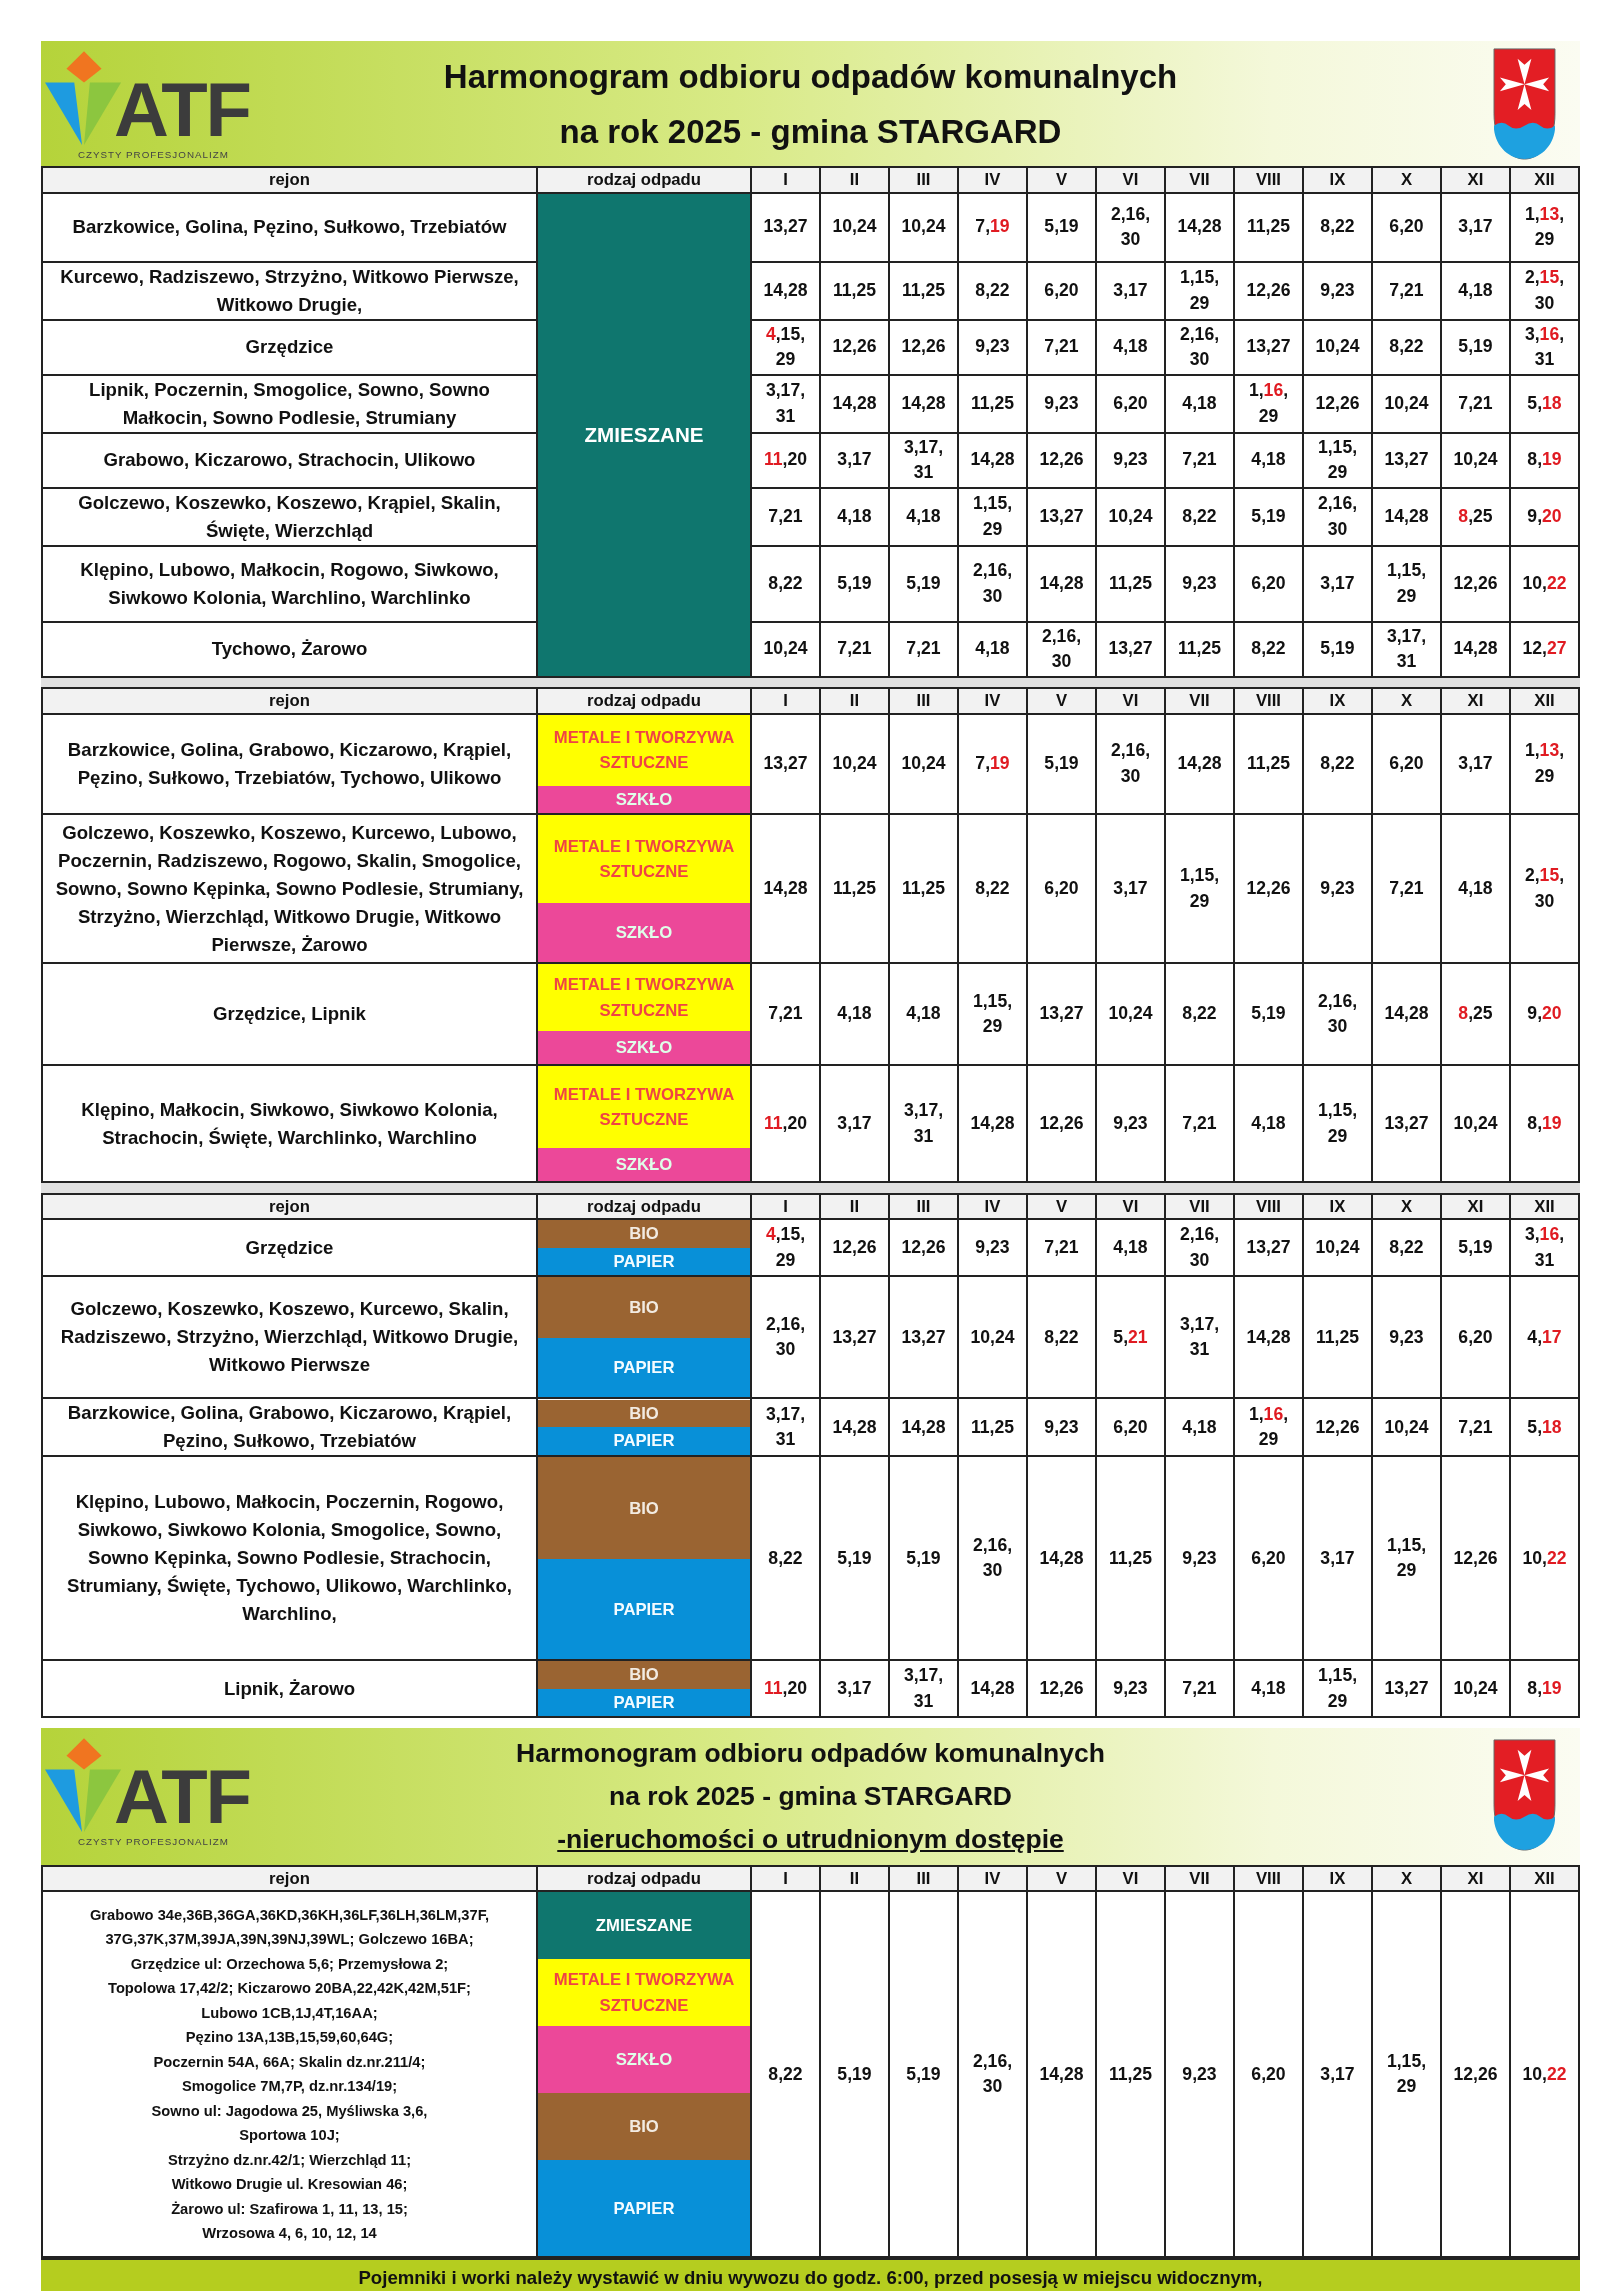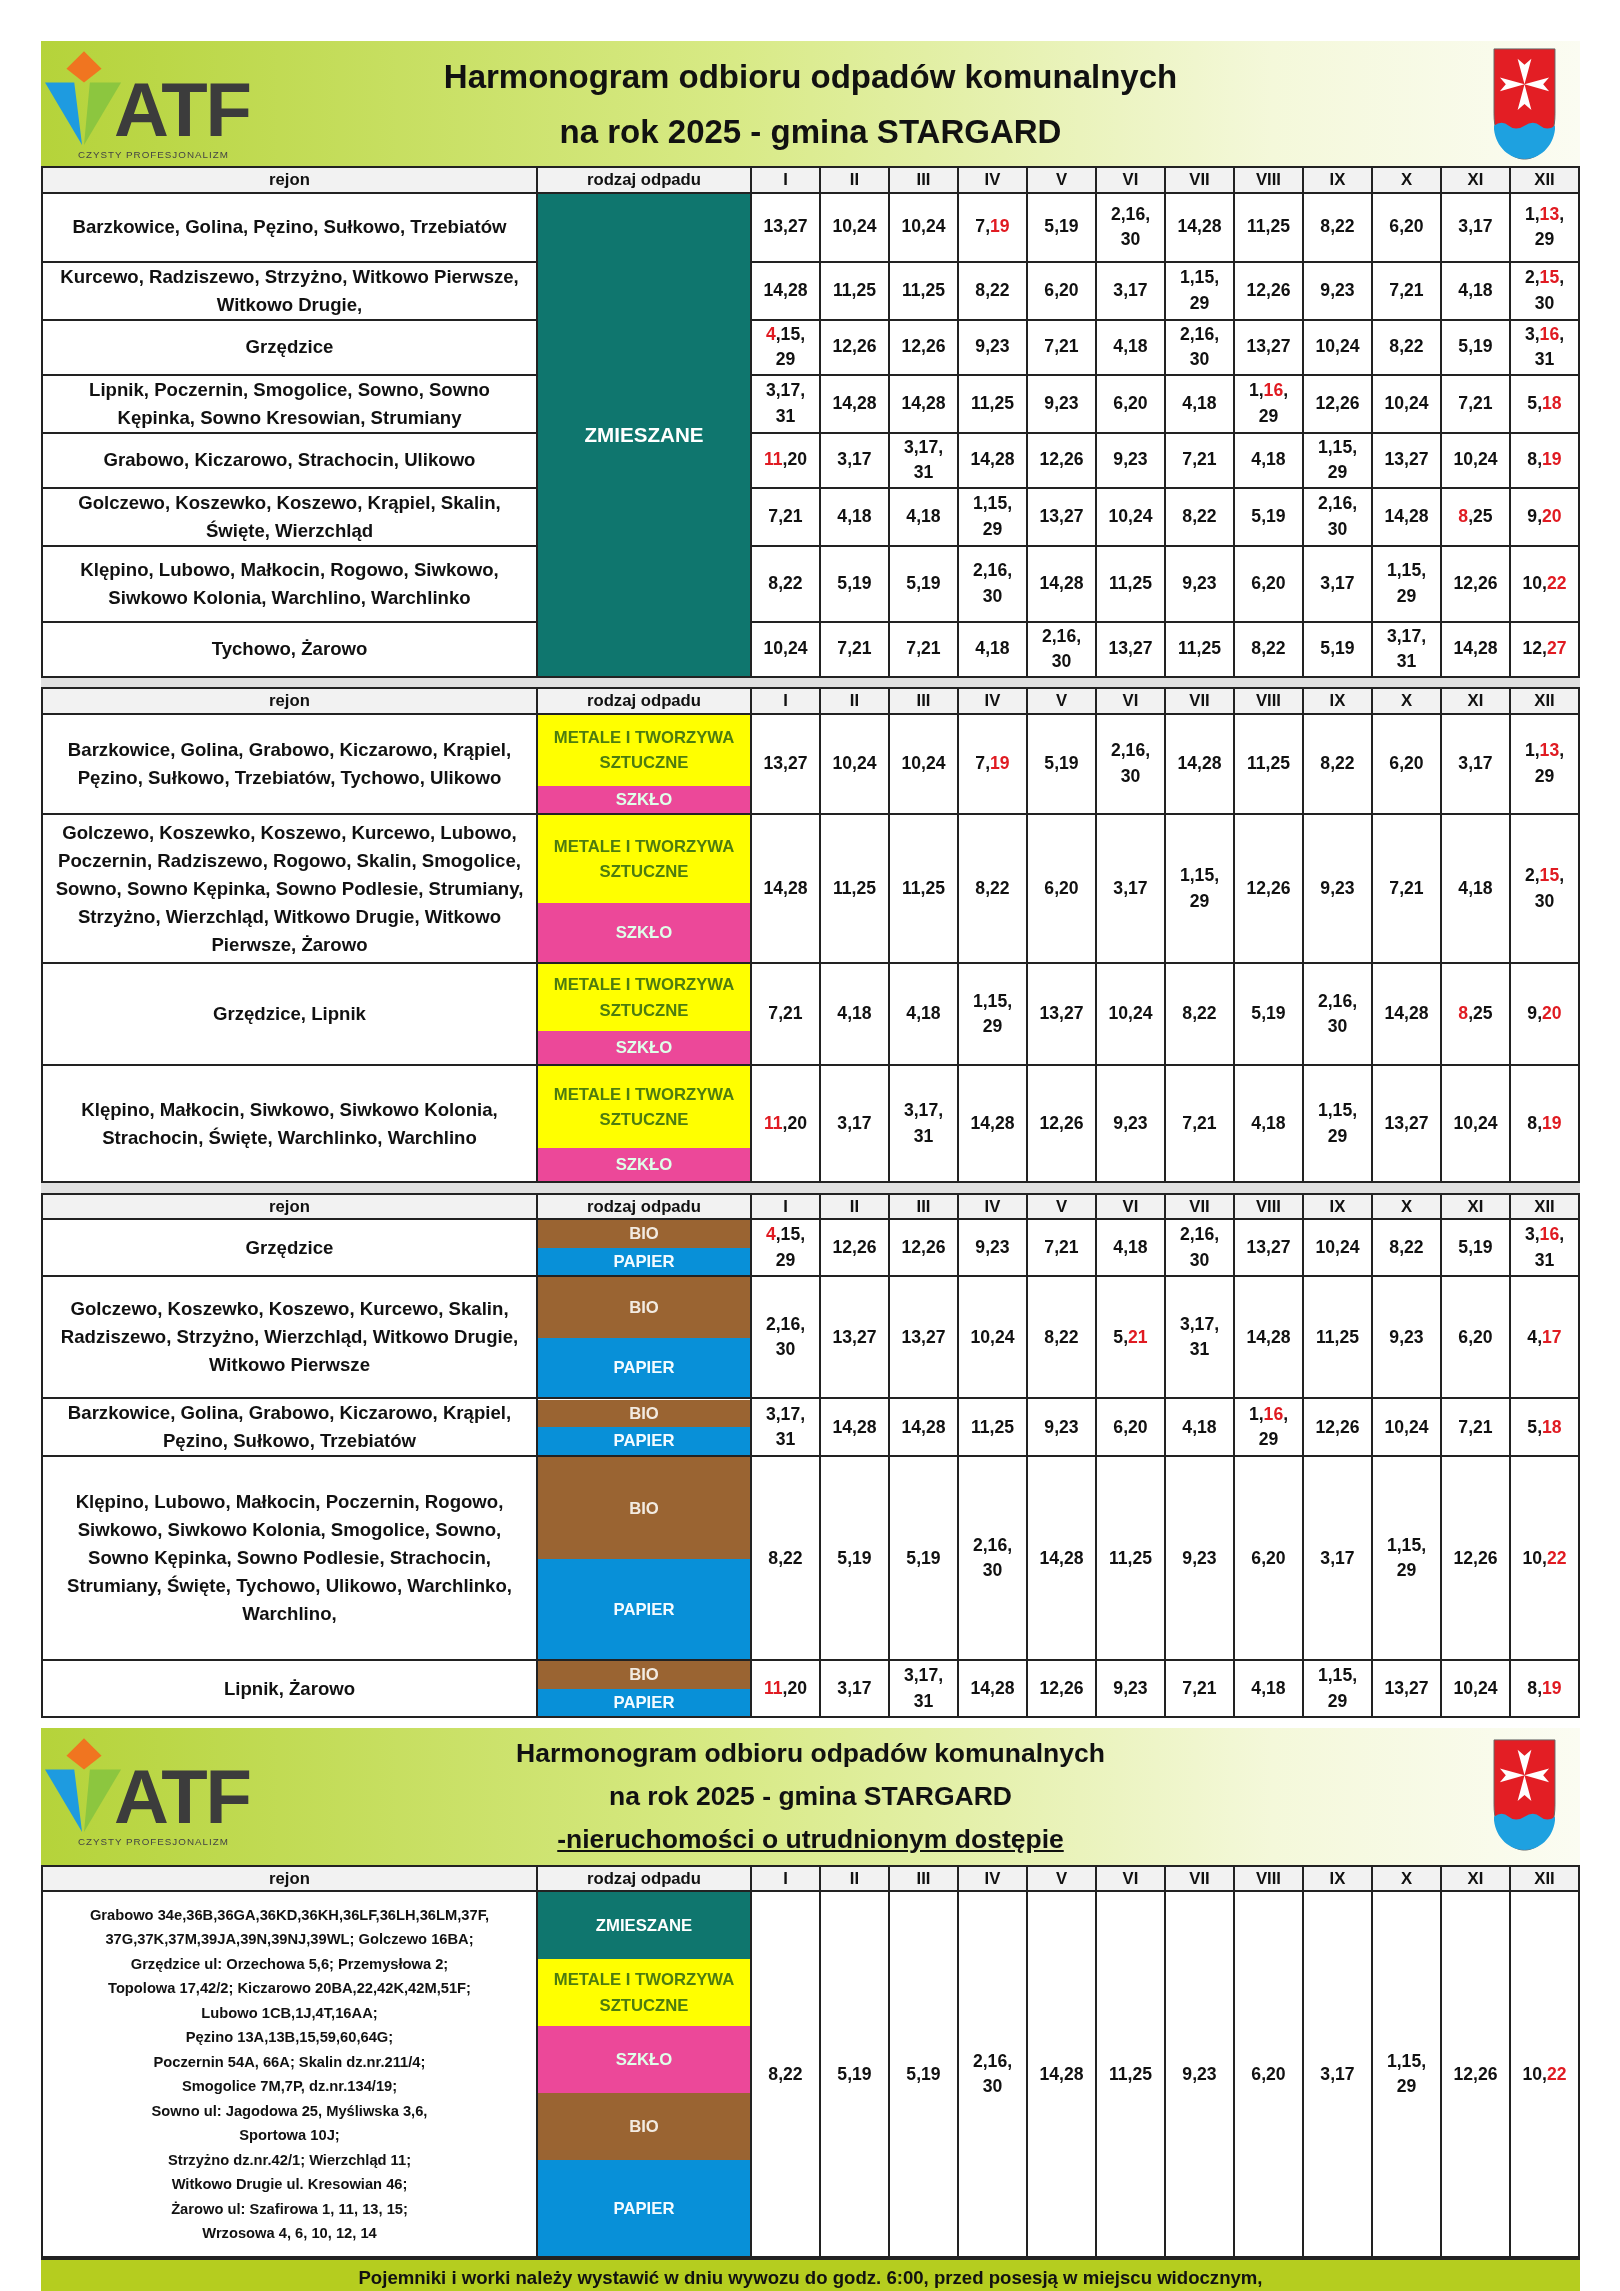--- a/index.html
+++ b/index.html
@@ -17,21 +17,21 @@
   .b2 .crest{top:7.8px;}
   table{border-collapse:collapse;width:1539px;table-layout:fixed;}
   td,th{border:2px solid #222;text-align:center;vertical-align:middle;font-weight:bold;padding:0;font-size:17.6px;line-height:25.5px;}
   th{background:#f2f2f2;font-size:16.7px;height:23.5px;line-height:21.6px;font-weight:bold;}
   td.reg{font-size:18.6px;line-height:28px;padding:0 5px;}
   td.reg.small{font-size:14.7px;line-height:24.5px;}
   .red{color:#e01b22;}
   .wt{padding:0;}
   .wt div{display:flex;align-items:center;justify-content:center;font-size:16.7px;line-height:25.5px;}
   .black{background:#0f766e;color:#fff;}
-  .yellow{background:#ffff00;color:#4d7c0f;}
+  .yellow{background:#ffff00;color:#ef4444;}
   .green{background:#ec4899;color:#dfffe9;}
   .brown{background:#9a6432;color:#f2ebe2;}
   .blue{background:#0890d8;color:#f3fbff;}
   .sep{height:9.8px;background:#e0e0e0;}
   .footer{background:#b5cd1f;text-align:center;font-weight:bold;font-size:18.6px;line-height:27.4px;padding:3.9px 0;color:#111;border-top:2px solid #222;}
 </style>
 </head>
 <body>
 
 <div class="page">
@@ -127,21 +127,21 @@
           <td><span>7</span><span>,</span><span>21</span></td>
           <td><span>4</span><span>,</span><span>18</span></td>
           <td><span>2</span><span>,</span><span>16</span><span>,</span><br><span>30</span></td>
           <td><span>13</span><span>,</span><span>27</span></td>
           <td><span>10</span><span>,</span><span>24</span></td>
           <td><span>8</span><span>,</span><span>22</span></td>
           <td><span>5</span><span>,</span><span>19</span></td>
           <td><span>3</span><span>,</span><span class="red">16</span><span>,</span><br><span>31</span></td>
         </tr>
         <tr style="height: 55px;">
-          <td class="reg">Lipnik, Poczernin, Smogolice, Sowno, Sowno Kępinka, Sowno Kresowian, Strumiany</td>
+          <td class="reg">Lipnik, Poczernin, Smogolice, Sowno, Sowno Małkocin, Sowno Podlesie, Strumiany</td>
           <td><span>3</span><span>,</span><span>17</span><span>,</span><br><span>31</span></td>
           <td><span>14</span><span>,</span><span>28</span></td>
           <td><span>14</span><span>,</span><span>28</span></td>
           <td><span>11</span><span>,</span><span>25</span></td>
           <td><span>9</span><span>,</span><span>23</span></td>
           <td><span>6</span><span>,</span><span>20</span></td>
           <td><span>4</span><span>,</span><span>18</span></td>
           <td><span>1</span><span>,</span><span class="red">16</span><span>,</span><br><span>29</span></td>
           <td><span>12</span><span>,</span><span>26</span></td>
           <td><span>10</span><span>,</span><span>24</span></td>

